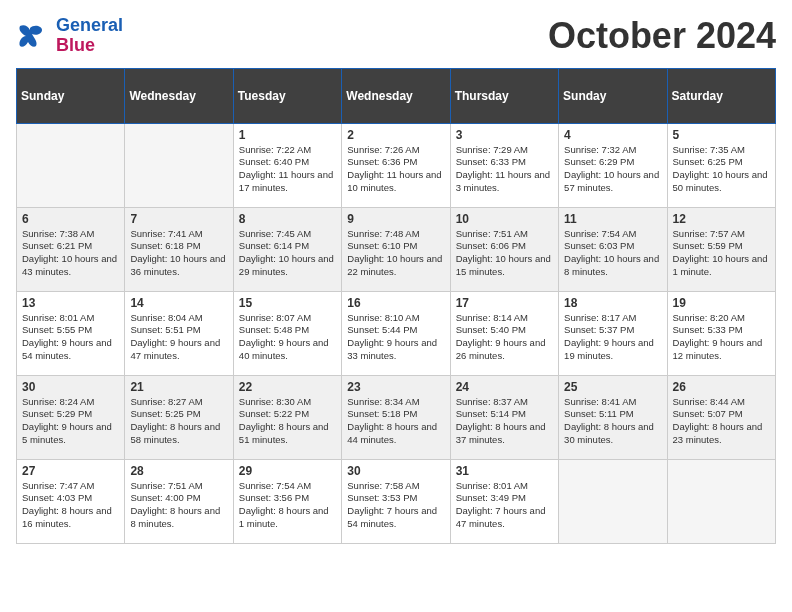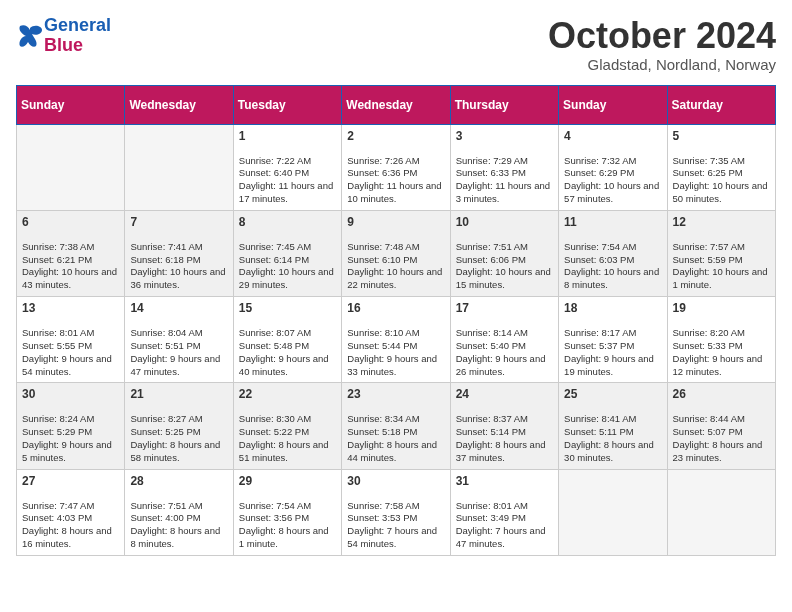--- a/index.html
+++ b/index.html
@@ -12,21 +12,21 @@
     }
     .header {
       display: flex;
       justify-content: space-between;
       align-items: flex-start;
       margin-bottom: 12px;
     }
     .logo {
       display: flex;
       align-items: center;
-      gap: 0;
+      gap: 12px;
     }
     .logo-text {
       font-size: 18px;
       font-weight: bold;
       color: #333;
       line-height: 1.1;
     }
     .logo-text span {
       color: #1a5fb4;
     }
@@ -46,25 +46,25 @@
     }
     .location {
       font-size: 15px;
       color: #555;
     }
     table {
       width: 100%;
       border-collapse: collapse;
     }
     th {
-      background: #be185d;
+      background: #404040;
       color: #fff;
       font-size: 12px;
       font-weight: bold;
-      padding: 12px 4px;
+      padding: 20px 4px;
       text-align: left;
       border: 1px solid #1a5fb4;
     }
     td {
       border: 1px solid #ccc;
       vertical-align: top;
       padding: 4px 5px;
       font-size: 10px;
       color: #333;
       height: 84px;
@@ -80,41 +80,39 @@
     .day-num {
       font-size: 12px;
       font-weight: bold;
       display: block;
       margin-bottom: 2px;
     }
     .day-info {
       font-size: 9.5px;
       line-height: 1.35;
       color: #333;
-      margin-top: 12px;
     }
   </style>
 </head>
 <body>
 
 <div class="header">
   <div class="logo">
     <div class="logo-bird">
       <svg viewBox="0 0 28 28" xmlns="http://www.w3.org/2000/svg">
         <path d="M14 6 C18 2, 26 4, 26 8 C26 12, 20 14, 16 12 C18 16, 22 20, 20 24 C18 26, 14 24, 12 20 C10 24, 6 26, 4 24 C2 20, 6 14, 10 14 C6 12, 2 8, 4 4 C8 2, 12 4, 14 8 Z" fill="#1a5fb4"></path>
       </svg>
     </div>
     <div>
       <div class="logo-text"><span>General</span></div>
       <div class="logo-text" style="color:#be185d;">Blue</div>
     </div>
   </div>
   <div class="title-block">
     <div class="month-title">October 2024</div>
-    <div class="location">Gladstad, Nordland, Norway</div>
   </div>
 </div>
 
 <table>
   <thead>
     <tr>
     <th>Sunday</th>
         <th>Wednesday</th>
         <th>Tuesday</th>
         <th>Wednesday</th>

